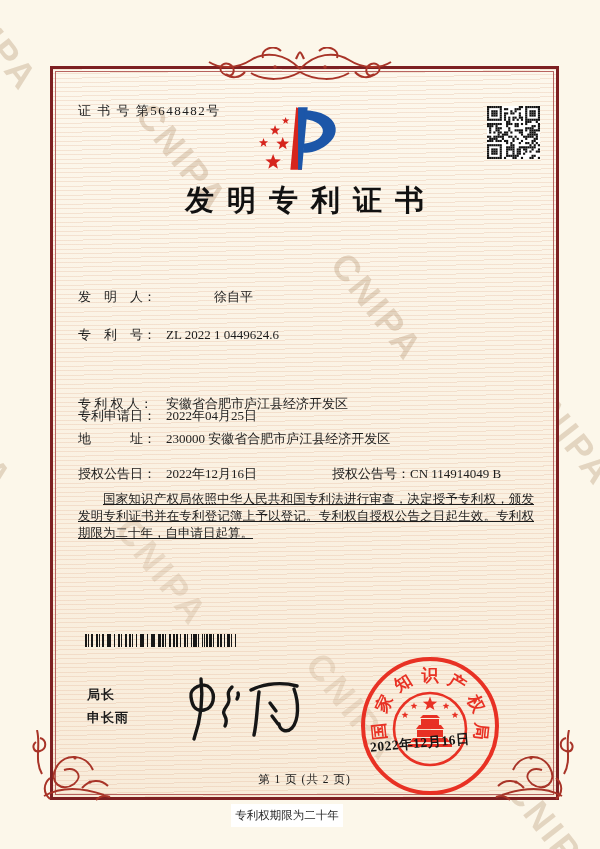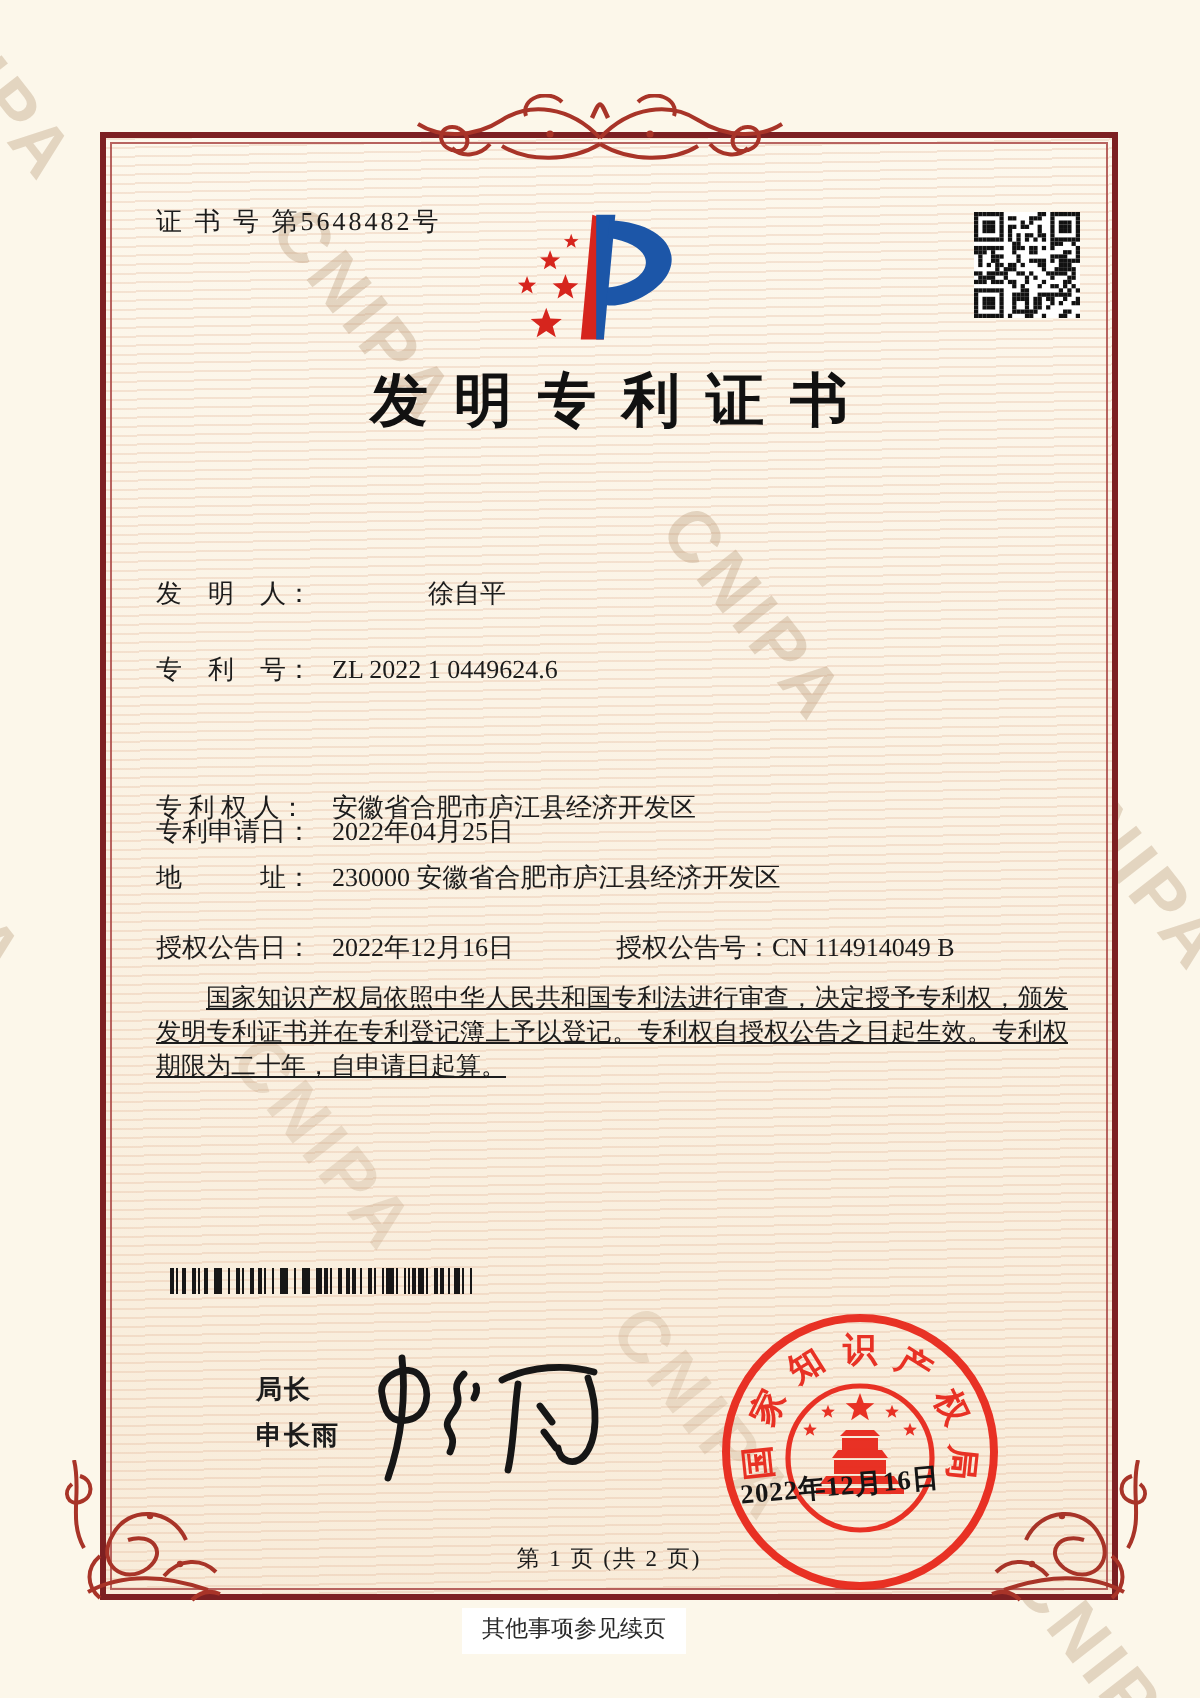--- a/index.html
+++ b/index.html
@@ -35,34 +35,34 @@
   .logo{position:absolute;left:199px;top:34px;width:96px;height:72px;}
   .qr{position:absolute;left:434px;top:37px;width:53px;height:53px;background:#fff;}
   .title{
     position:absolute;left:0;right:0;top:112px;text-align:center;
     font-size:29px;font-weight:600;letter-spacing:13px;text-indent:13px;color:#111;
   }
   
   .row{position:absolute;left:25px;display:flex;white-space:nowrap;font-size:13px;line-height:18px;}
   .row .lab{display:inline-block;width:88px;flex:0 0 88px;}
   .row .val1{display:inline-block;width:126px;flex:0 0 126px;}
-  .row .lab2{display:inline-block;margin-left:16px;}
+  .row .lab2{display:inline-block;margin-left:40px;}
   
   .paras{position:absolute;left:25px;top:422px;width:456px;font-size:12.5px;line-height:17px;text-align:justify;text-decoration:underline;}
   .paras p{margin:0;text-indent:2em;}
   
   .barcode{
     position:absolute;left:32px;top:565px;width:153px;height:13px;
     background-image:
       repeating-linear-gradient(90deg,#171717 0 2px,transparent 2px 3px,#171717 3px 4px,transparent 4px 7px,#171717 7px 8px,transparent 8px 11px),
       repeating-linear-gradient(90deg,#171717 0 1px,transparent 1px 6px,#171717 6px 8px,transparent 8px 17px);
   }
   
   .signer{position:absolute;left:34px;font-family:"Liberation Sans","DejaVu Sans",sans-serif;
-          font-weight:bold;font-size:13px;letter-spacing:1px;margin-left:41px;}
+          font-weight:bold;font-size:13px;letter-spacing:1px;}
   .signer.t1{top:617px;}
   .signer.t2{top:640px;}
   .sig-svg{position:absolute;left:120px;top:600px;width:140px;height:80px;}
   
   .seal{
     position:absolute;left:308px;top:588px;width:138px;height:138px;border-radius:50%;
     box-sizing:border-box;border:4px solid #e7271a;z-index:3;
     mix-blend-mode:multiply;opacity:.95;
   }
   .seal-char{
@@ -535,13 +535,13 @@
   <path d="M10,8 c7,2 7,11 0,13 c-6,2 -9,-5 -4,-9"></path>
   <path d="M34,40 c12,-4 20,6 10,14 c-12,9 -26,-2 -18,-16 c8,-16 30,-14 37,2"></path>
   <path d="M20,48 c-7,6 -7,15 0,21"></path>
   <path d="M14,66 c18,-10 40,-8 60,-1"></path>
   <path d="M52,58 c8,-9 19,-9 26,-2"></path>
   <path d="M66,70 c4,-4 9,-5 14,-3"></path>
   <circle cx="45" cy="28" r="1.6" fill="#a83428" stroke="none"></circle>
   <circle cx="60" cy="52" r="1.6" fill="#a83428" stroke="none"></circle>
 </svg>
 
-<div class="footer-note">其他事项参见续页</div>
+<div class="footer-note">专利权期限为二十年</div>
 
 </body></html>

